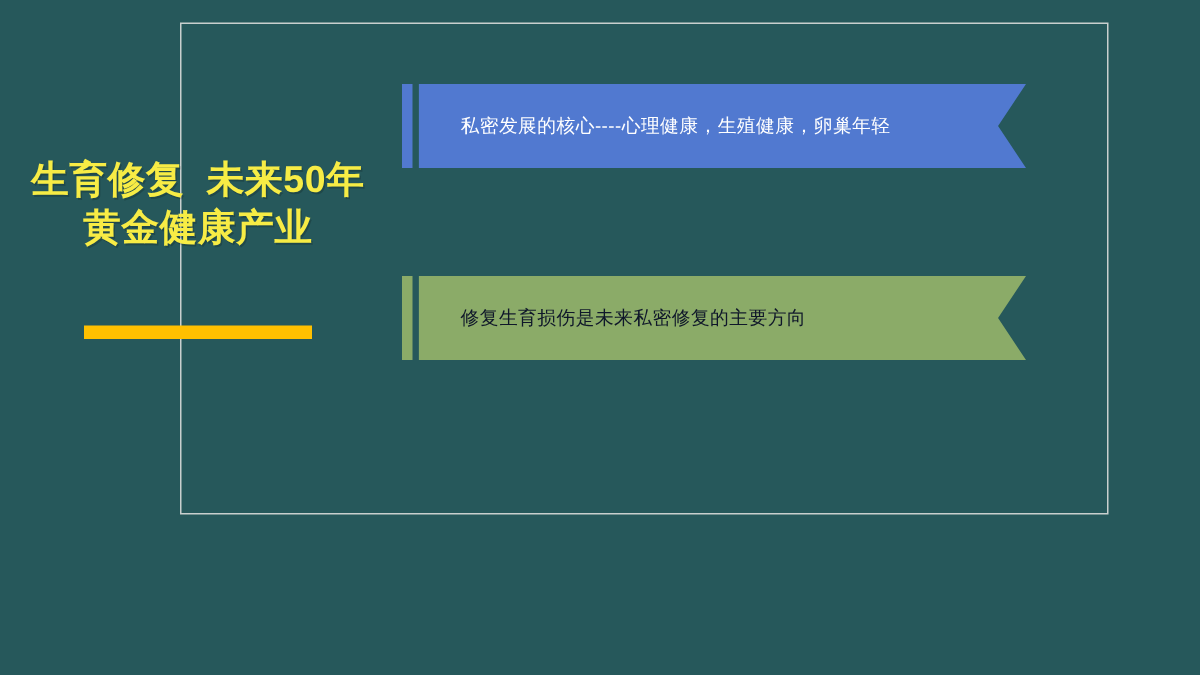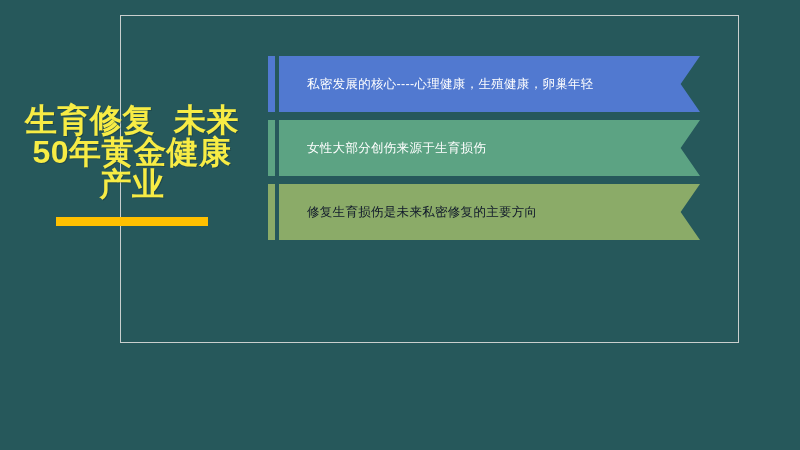--- a/index.html
+++ b/index.html
@@ -31,21 +31,21 @@
   }
   #title-block {
     position: absolute;
     left: 18px;
     top: 104px;
     width: 228px;
     text-align: center;
   }
   #title-text {
     color: #F7EC45;
-    font-size: 32px;
+    font-size: 25px;
     font-weight: bold;
     line-height: 32px;
     letter-spacing: 0.5px;
     white-space: pre-wrap;
     text-shadow: 1px 1px 0 rgba(0,0,0,0.18);
   }
   #title-underline {
     position: absolute;
     left: 56px;
     top: 217px;
@@ -58,21 +58,20 @@
     left: 268px;
     top: 56px;
     width: 420px;
     height: 256px;
   }
   .banner-row {
     position: absolute;
     left: 0;
     width: 416px;
     display: block;
-    padding-left: 16px;
   }
   .banner-tab {
     position: absolute;
     left: 0;
     top: 0;
     width: 7px;
     height: 100%;
   }
   .banner-body {
     position: absolute;
@@ -112,26 +111,20 @@
 
   <div id="banners">
 
     <div class="banner-row row-0">
       <div class="banner-tab" style="background:#5179D0"></div>
       <div class="banner-body" style="background:#5179D0">
         <span class="banner-label" style="color:#FFFFFF">私密发展的核心----心理健康，生殖健康，卵巢年轻</span>
       </div>
     </div>
 
-    <div class="banner-row row-1">
-      <div class="banner-tab" style="background:#5CA383"></div>
-      <div class="banner-body" style="background:#5CA383">
-        <span class="banner-label" style="color:#FFFFFF">女性大部分创伤来源于生育损伤</span>
-      </div>
-    </div>
 
     <div class="banner-row row-2">
       <div class="banner-tab" style="background:#8BAB68"></div>
       <div class="banner-body" style="background:#8BAB68">
         <span class="banner-label" style="color:#0f172a">修复生育损伤是未来私密修复的主要方向</span>
       </div>
     </div>
 
 
   </div>

